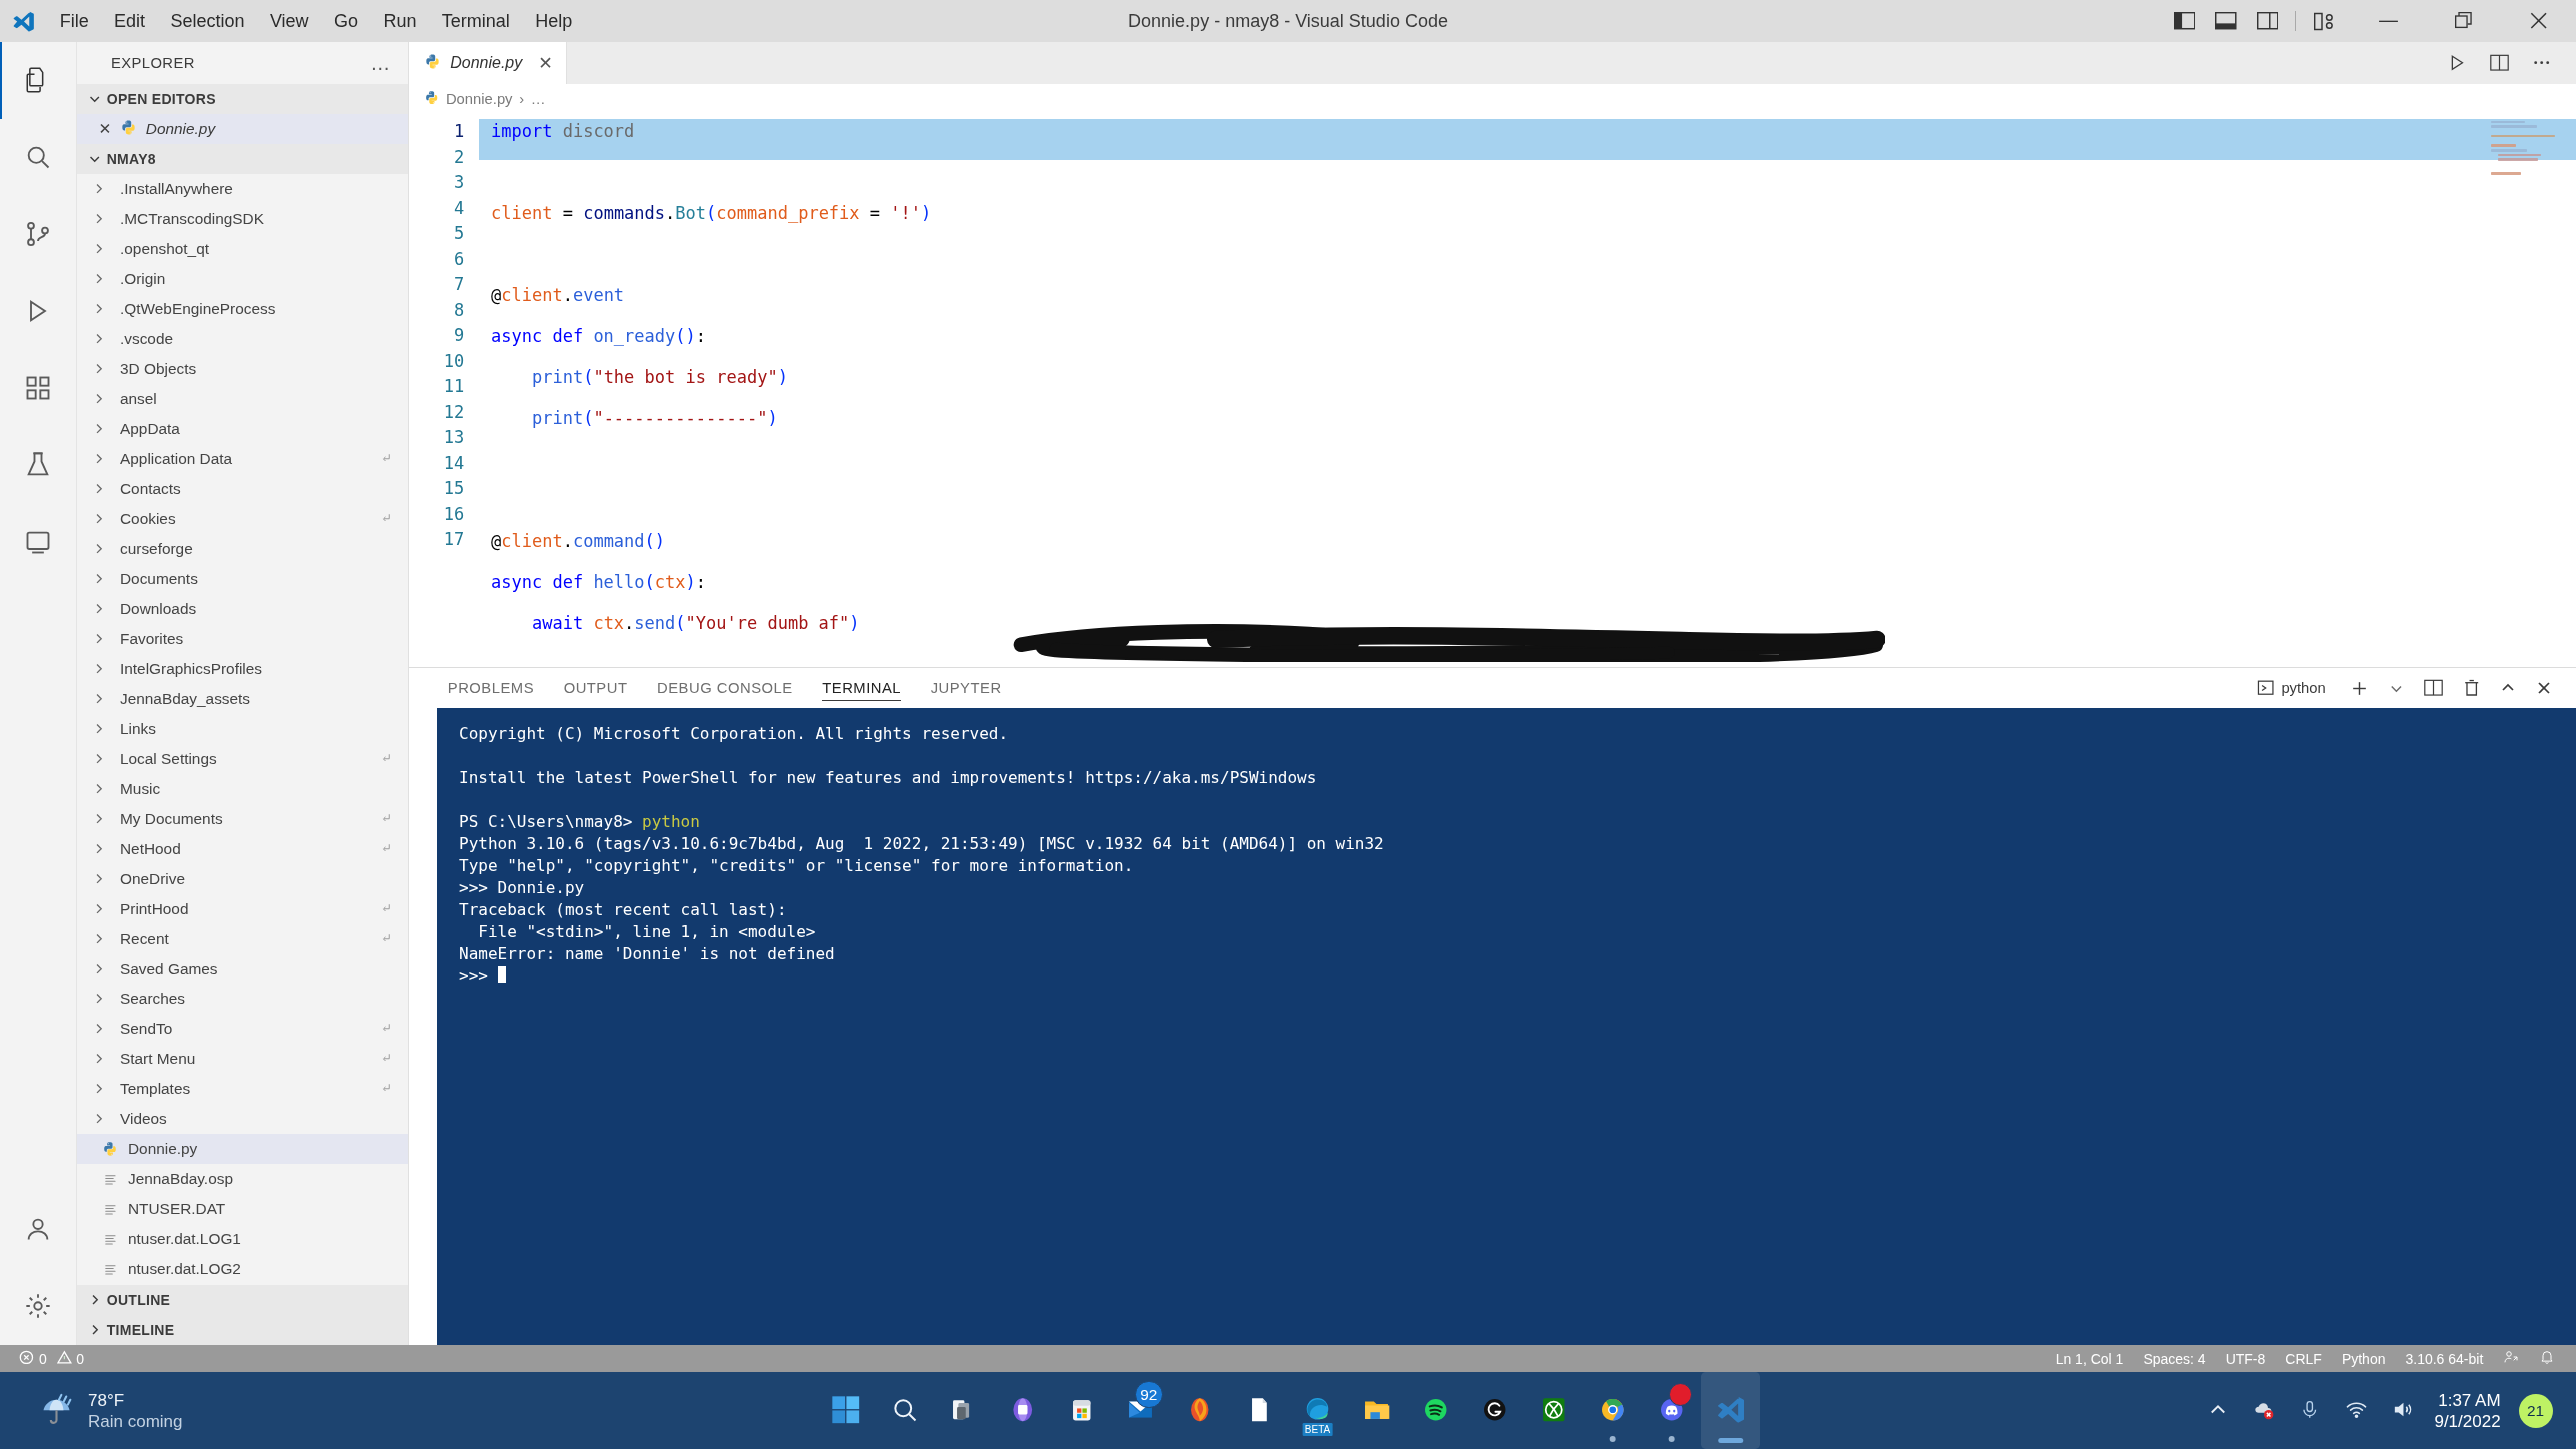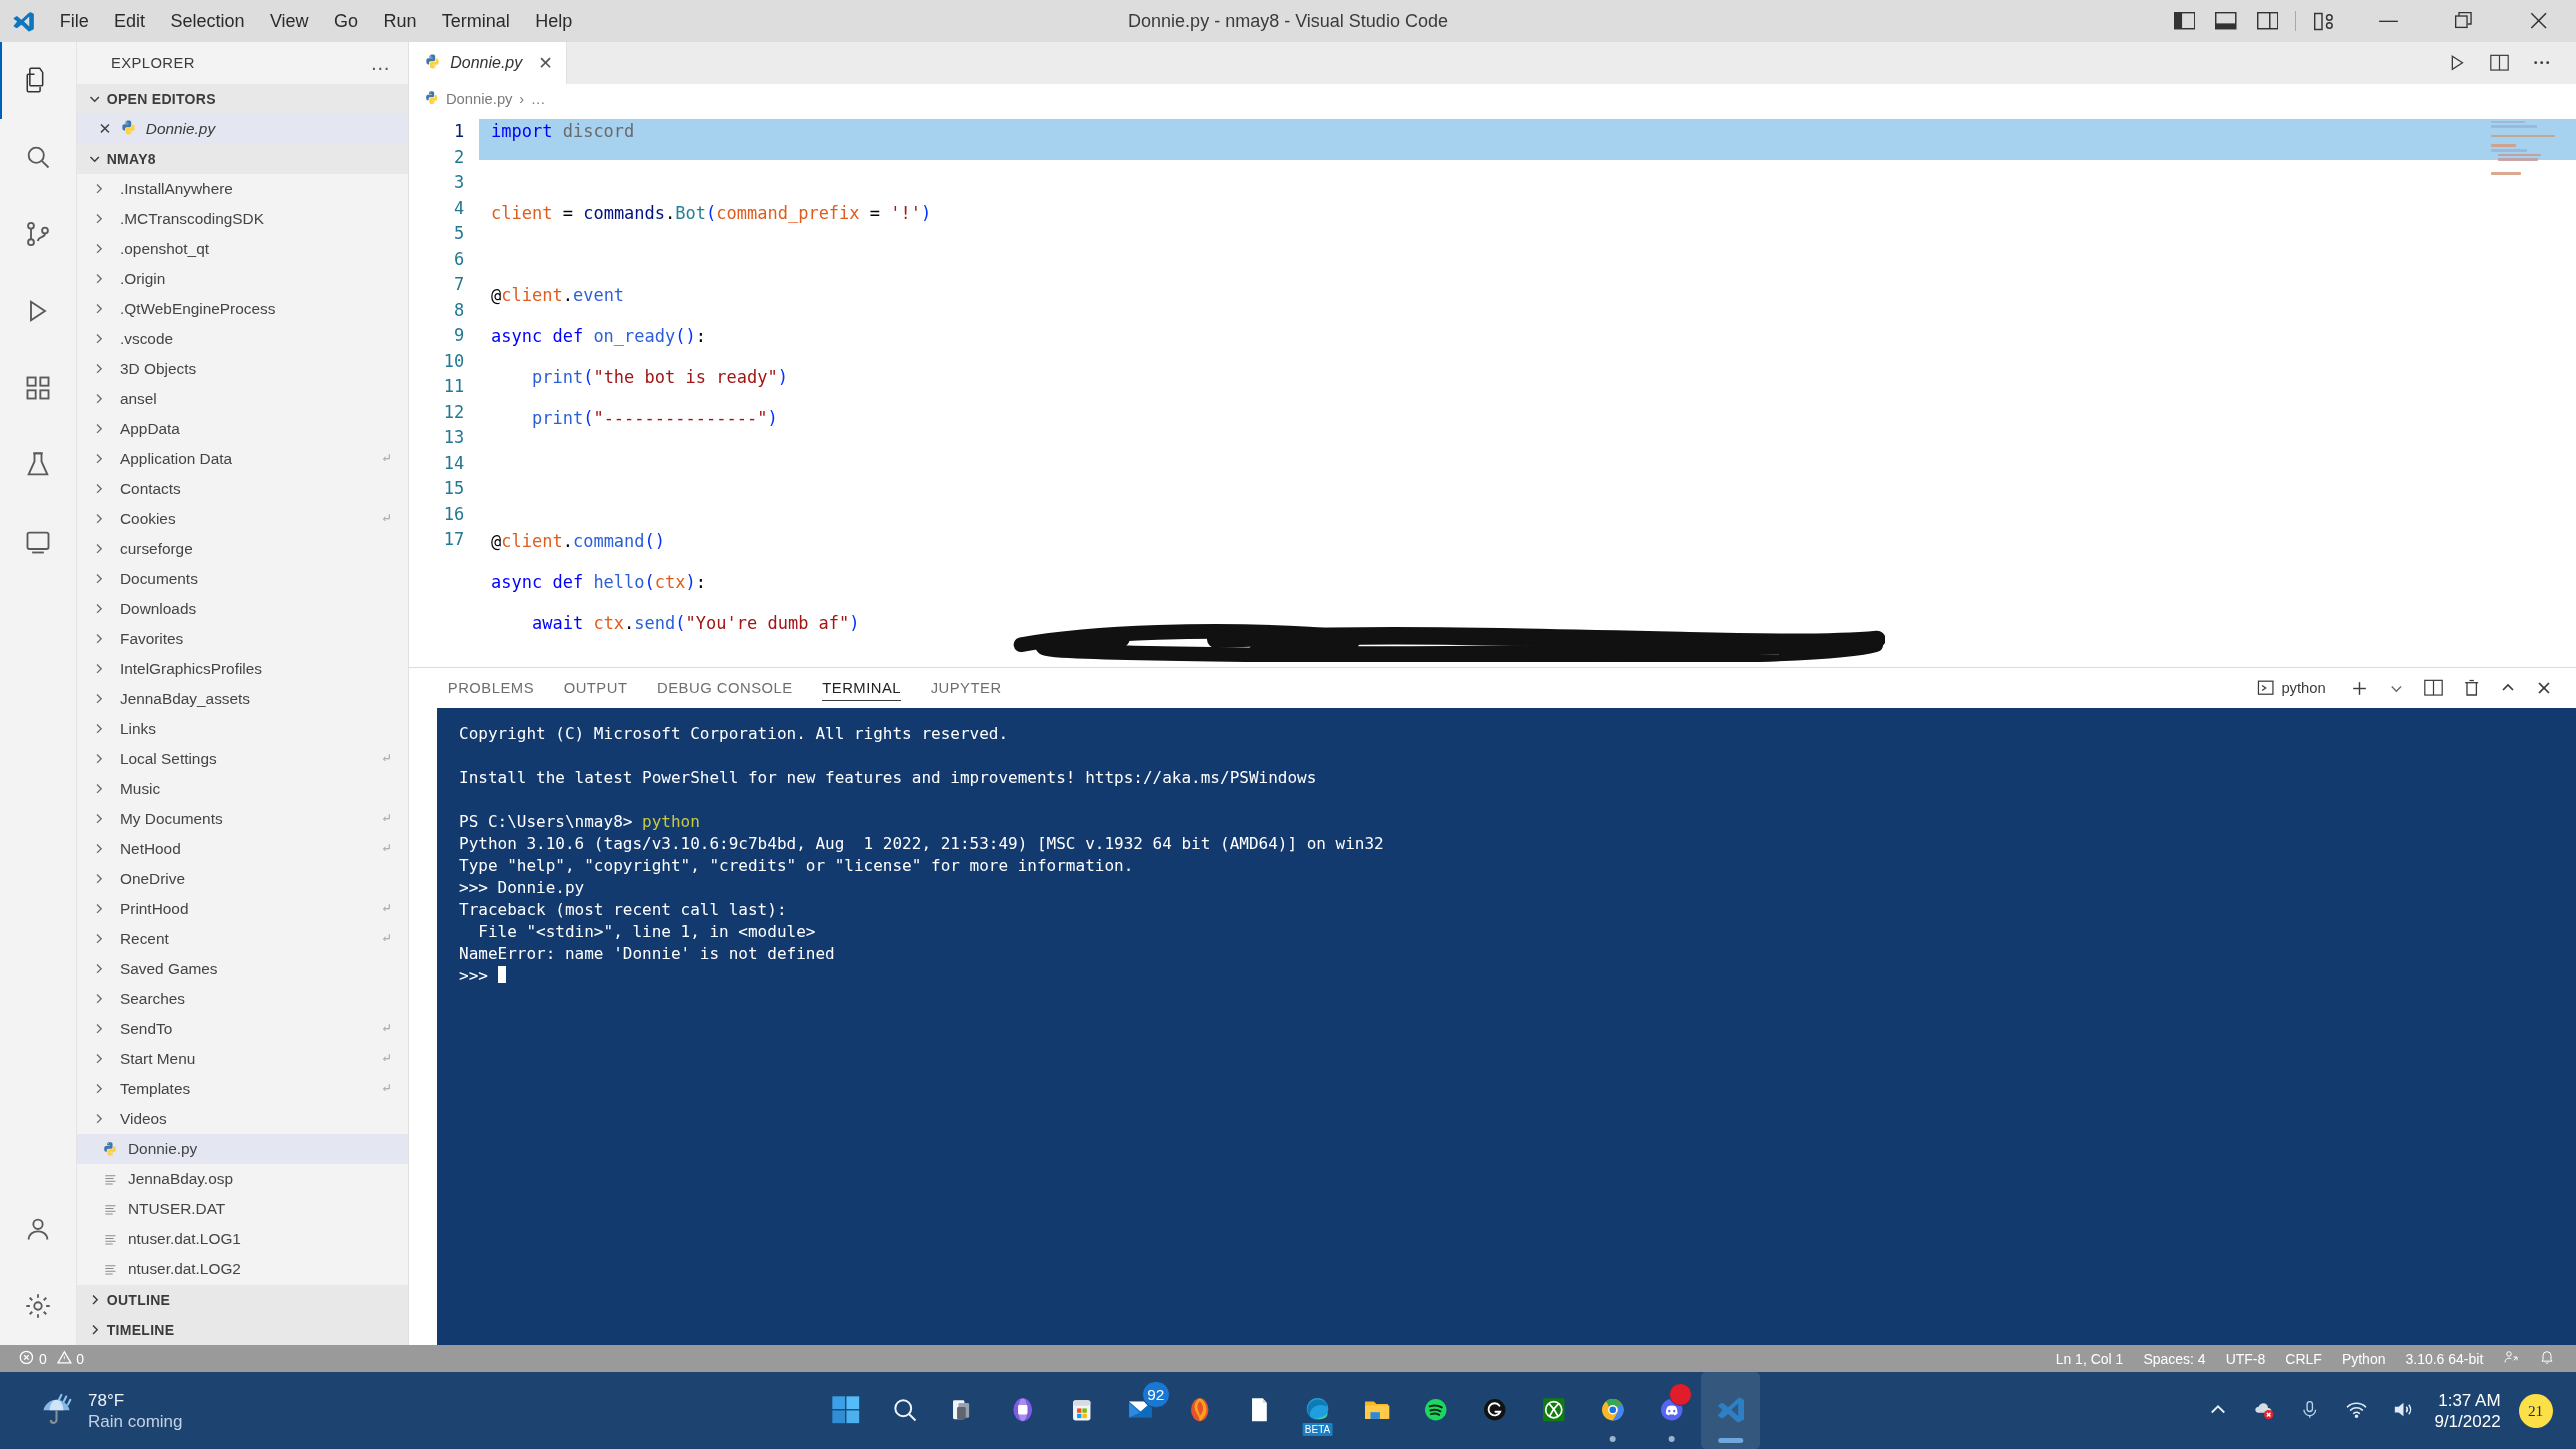--- a/index.html
+++ b/index.html
@@ -198,37 +198,37 @@
     transform: translateX(-50%); width: 6.7px; height: 6.7px;
     border-radius: 50%; background: #9ab4cf;
   }
   .tbi.active { background: rgba(255,255,255,.10); border-radius: 4.7px; }
   .tbi.active::after {
     content: ''; position: absolute; bottom: 6px; left: 50%;
     transform: translateX(-50%); width: 25.5px; height: 5.4px;
     border-radius: 2.7px; background: #6ea8dd;
   }
   .badge {
-    position: absolute; top: 9.4px; right: 0;
+    position: absolute; top: 9.4px; right: 7px;
     min-width: 27px; height: 27px; border-radius: 13.4px;
     background: #1878d4; color: #fff; font-size: 15.4px;
     display: flex; align-items: center; justify-content: center;
     padding: 0 4.7px; border: 1.3px solid #1d4470;
   }
   .badge.red { background: #e11d2b; min-width: 23px; height: 23px; top: 10.7px; right: 9.4px; font-size: 0; }
   .tray { margin-left: auto; display: flex; align-items: center; gap: 0; padding-right: 17.4px; }
   .tray-ico { width: 46px; height: 77px; display: flex; align-items: center; justify-content: center; position: relative; }
   .clock {
     color: #ffffff; font-size: 17px; line-height: 21px;
     text-align: right; padding: 0 12px 0 9.4px;
   }
   .notif-badge {
     width: 34px; height: 34px; border-radius: 17px;
-    background: #fde047; color: #0d2d4d; font-size: 15.4px;
-    display: flex; align-items: center; justify-content: center; font-family: Liberation Serif, serif;
+    background: #bef264; color: #0d2d4d; font-size: 15.4px;
+    display: flex; align-items: center; justify-content: center;
   }
 </style>
 </head>
 <body>
 
 <div class="app">
 
   <div class="titlebar">
     <div class="vscode-logo">
       <svg width="23" height="23" viewBox="0 0 32 32">

